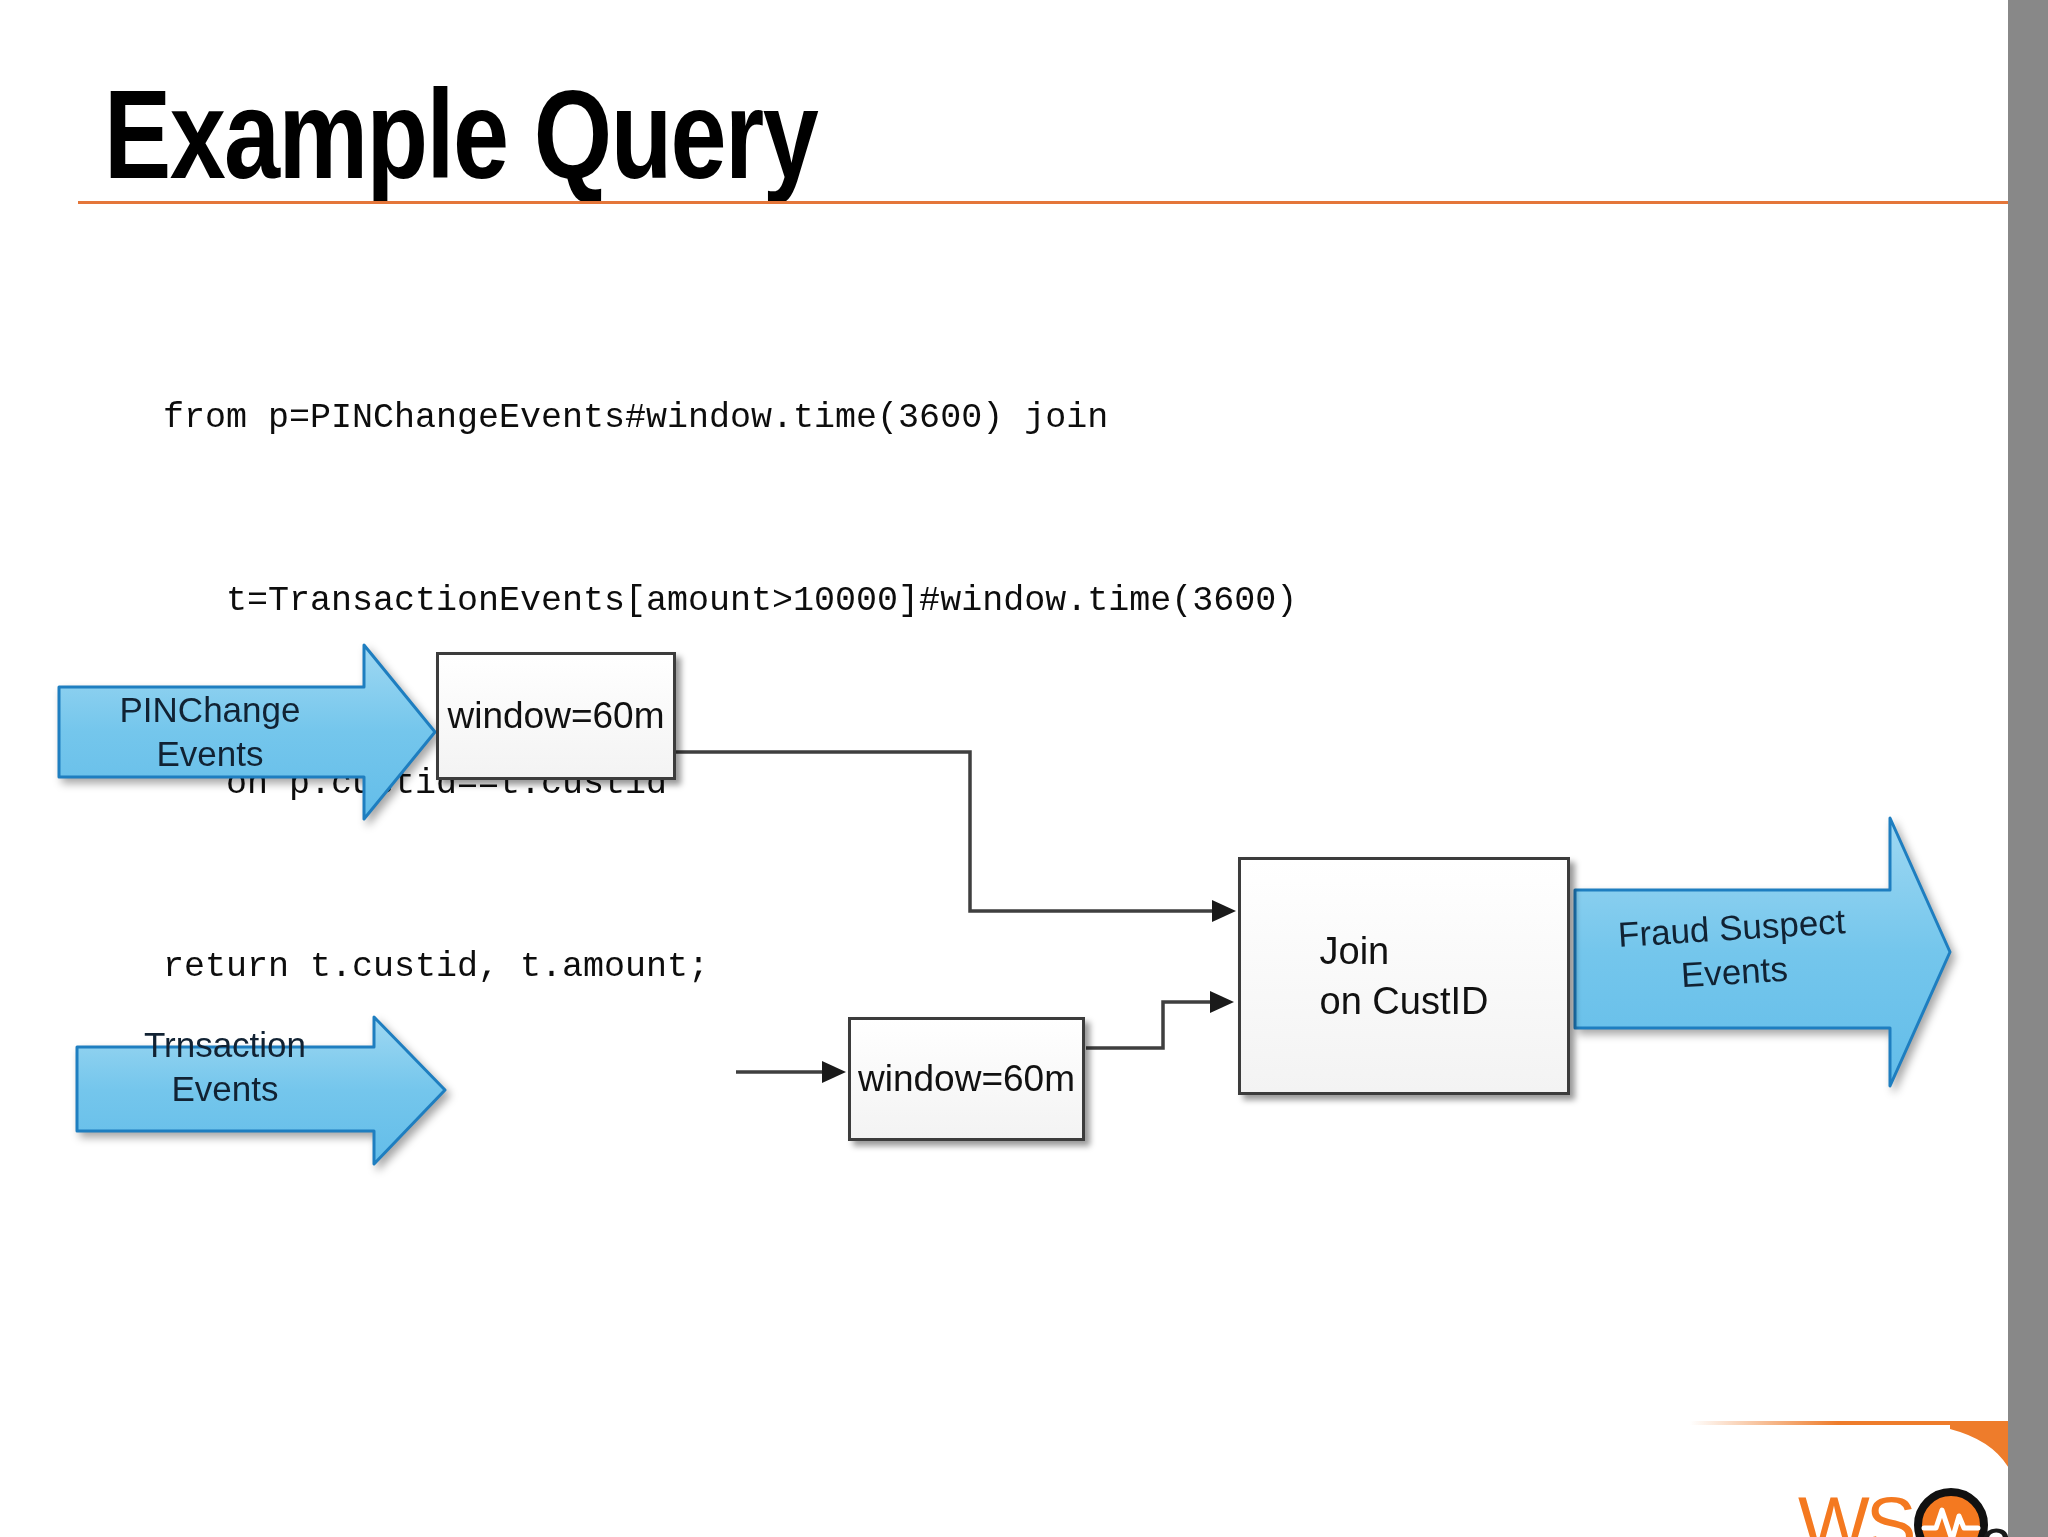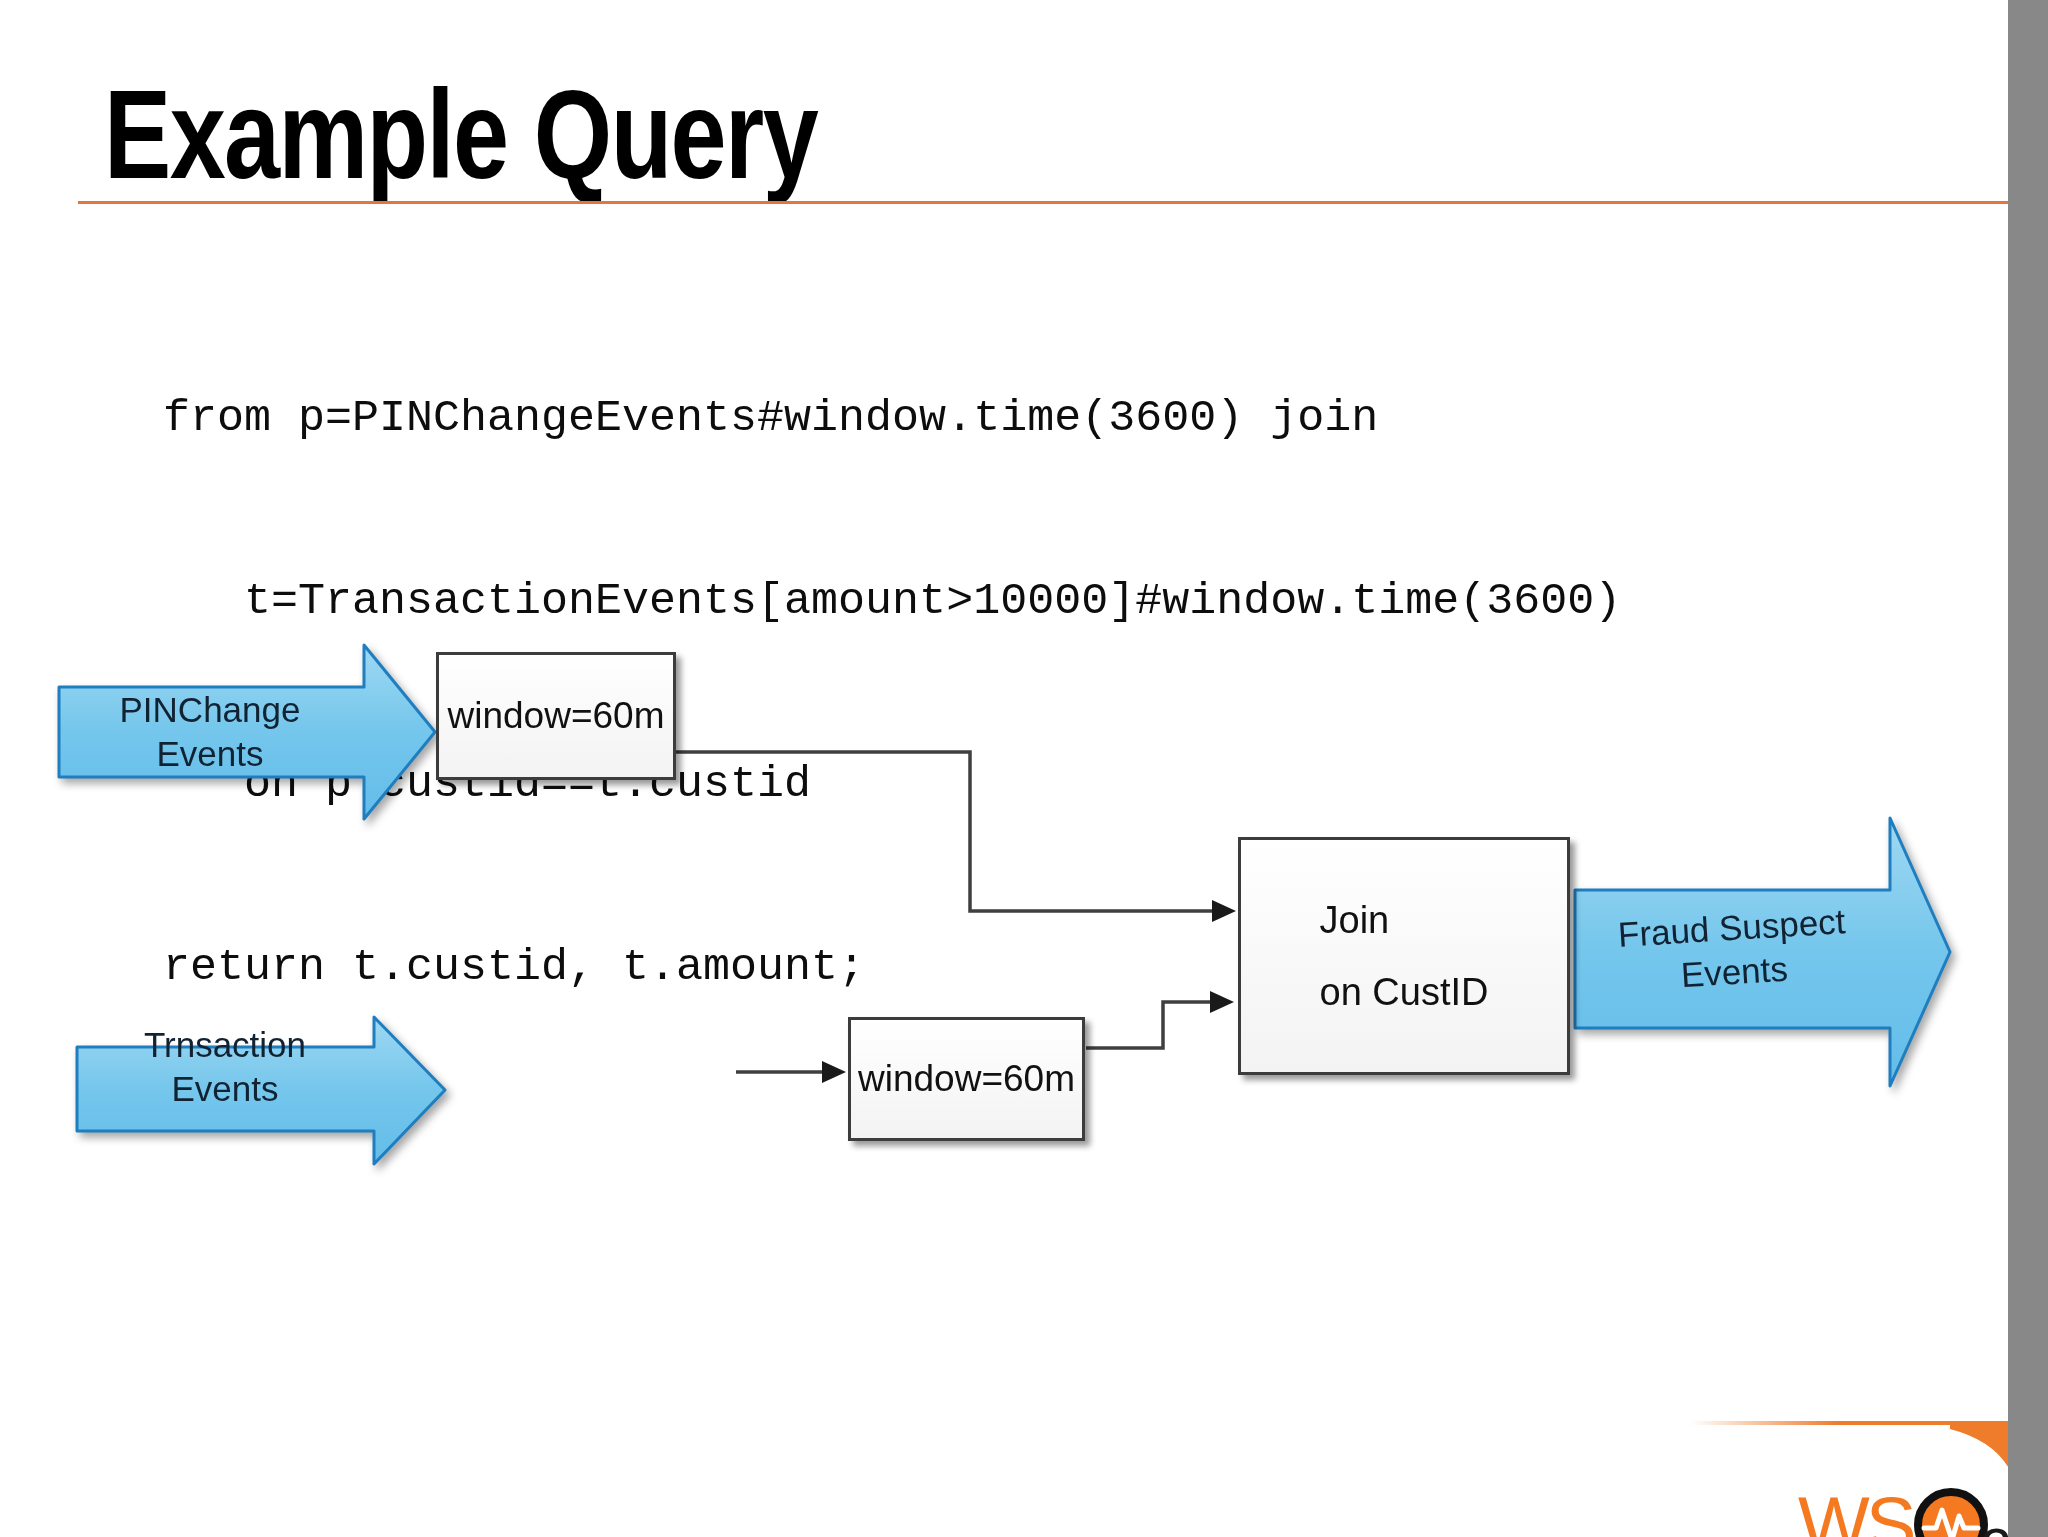--- a/index.html
+++ b/index.html
@@ -13,38 +13,38 @@
     color:#000;line-height:1;letter-spacing:-2px;white-space:nowrap;
     transform:scaleX(0.8);transform-origin:left top;
   }
   .title-rule{
     position:absolute;left:78px;top:201px;width:1941px;height:3px;
     background:#e4763a;
   }
   
   .code{
     position:absolute;left:163px;top:266px;
-    font-family:"Liberation Mono",monospace;font-size:45px;line-height:61px;
+    font-family:"Liberation Mono",monospace;font-size:35px;line-height:61px;
     color:#0d0d0d;white-space:pre;
   }
   
   svg.overlay{position:absolute;left:0;top:0;}
   .blockarrow{filter:drop-shadow(4px 5px 4px rgba(0,0,0,0.35));}
   .node{
     position:absolute;border:3px solid #3c3c3c;
     background:linear-gradient(#ffffff,#f3f3f3);
     box-shadow:5px 5px 6px rgba(0,0,0,0.40);
     display:flex;align-items:center;justify-content:center;
     font-size:37px;color:#111;white-space:pre-line;
   }
   .arrow-label{
     position:absolute;font-size:35px;line-height:44px;color:#123;
     text-align:center;white-space:pre-line;font-weight:normal;
   }
-  #join-box{font-size:38px;line-height:72px;}
+  #join-box{font-size:38px;line-height:50px;margin-top:20px;}
   
   .side-bar{position:absolute;left:2019px;top:0;width:29px;height:1537px;background:#ee7c2b;}
   .bottom-rule{
     position:absolute;left:1690px;top:1421px;width:329px;height:4px;
     background:linear-gradient(to right,rgba(238,124,43,0),#ee7c2b 45%);
   }
   
   .logo{position:absolute;left:1798px;top:1486px;display:flex;align-items:flex-start;}
   .logo-ws{font-size:76px;line-height:1;color:#f47920;letter-spacing:-4px;}
   .logo-o{margin-left:2px;margin-top:2px;}

